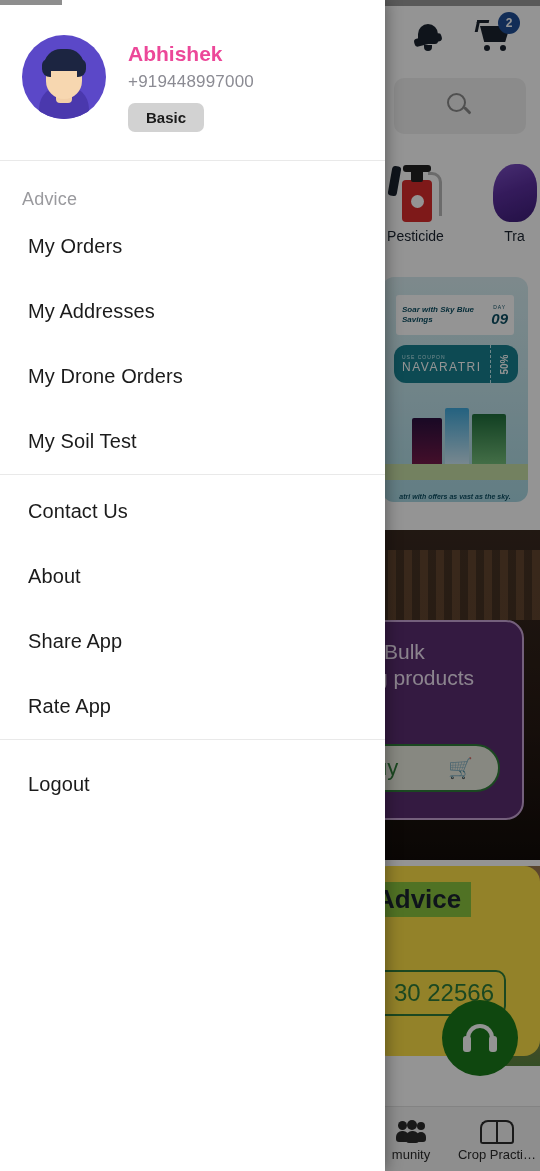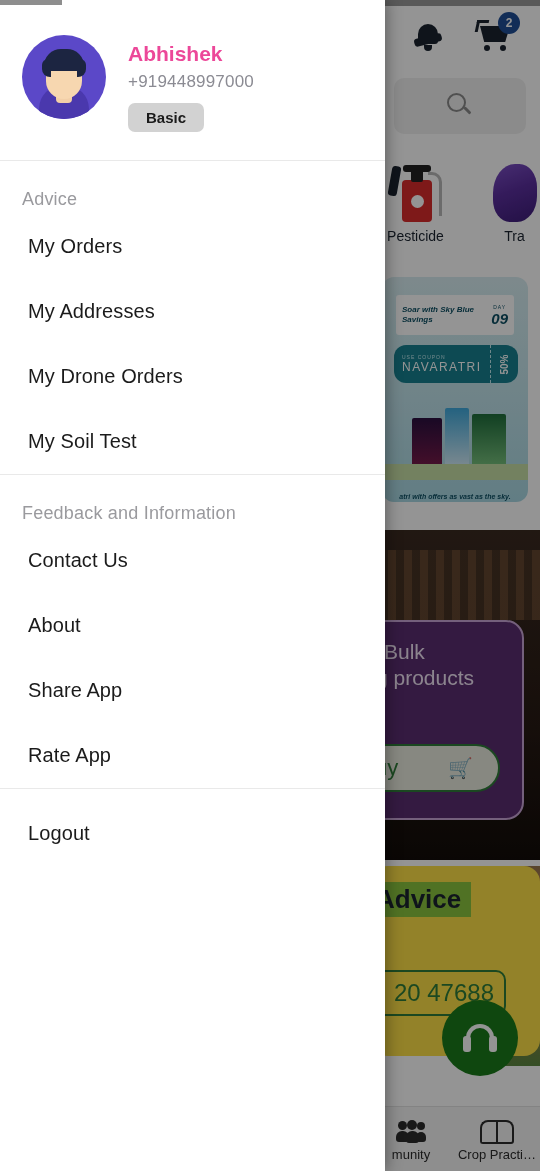--- a/index.html
+++ b/index.html
@@ -422,21 +422,21 @@
       <div class="bulk-btn">
         <div class="bulk-btn-label">uy</div>
         <div class="bulk-cart-ico">🛒</div>
       </div>
     </div>
 
     <div class="bg-veg"></div>
 
     <div class="bg-advice">
       <div class="advice-title">Advice</div>
-      <div class="advice-phone">20 47688</div>
+      <div class="advice-phone">30 22566</div>
     </div>
 
     <div class="fab-support">
       <div class="hp">
         <div class="arc"></div>
           <div class="lc"></div>
           <div class="rc"></div>
       </div>
     </div>
 
@@ -494,21 +494,20 @@
     <div class="section-title">Advice</div>
     <div class="menu">
       <div class="menu-item">My Orders</div>
       <div class="menu-item">My Addresses</div>
       <div class="menu-item">My Drone Orders</div>
       <div class="menu-item">My Soil Test</div>
     </div>
 
     <div class="divider"></div>
 
-    <div class="section-title">Feedback and Information</div>
     <div class="menu">
       <div class="menu-item">Contact Us</div>
       <div class="menu-item">About</div>
       <div class="menu-item">Share App</div>
       <div class="menu-item">Rate App</div>
     </div>
 
     <div class="divider"></div>
 
     <div class="menu logout-wrap">

